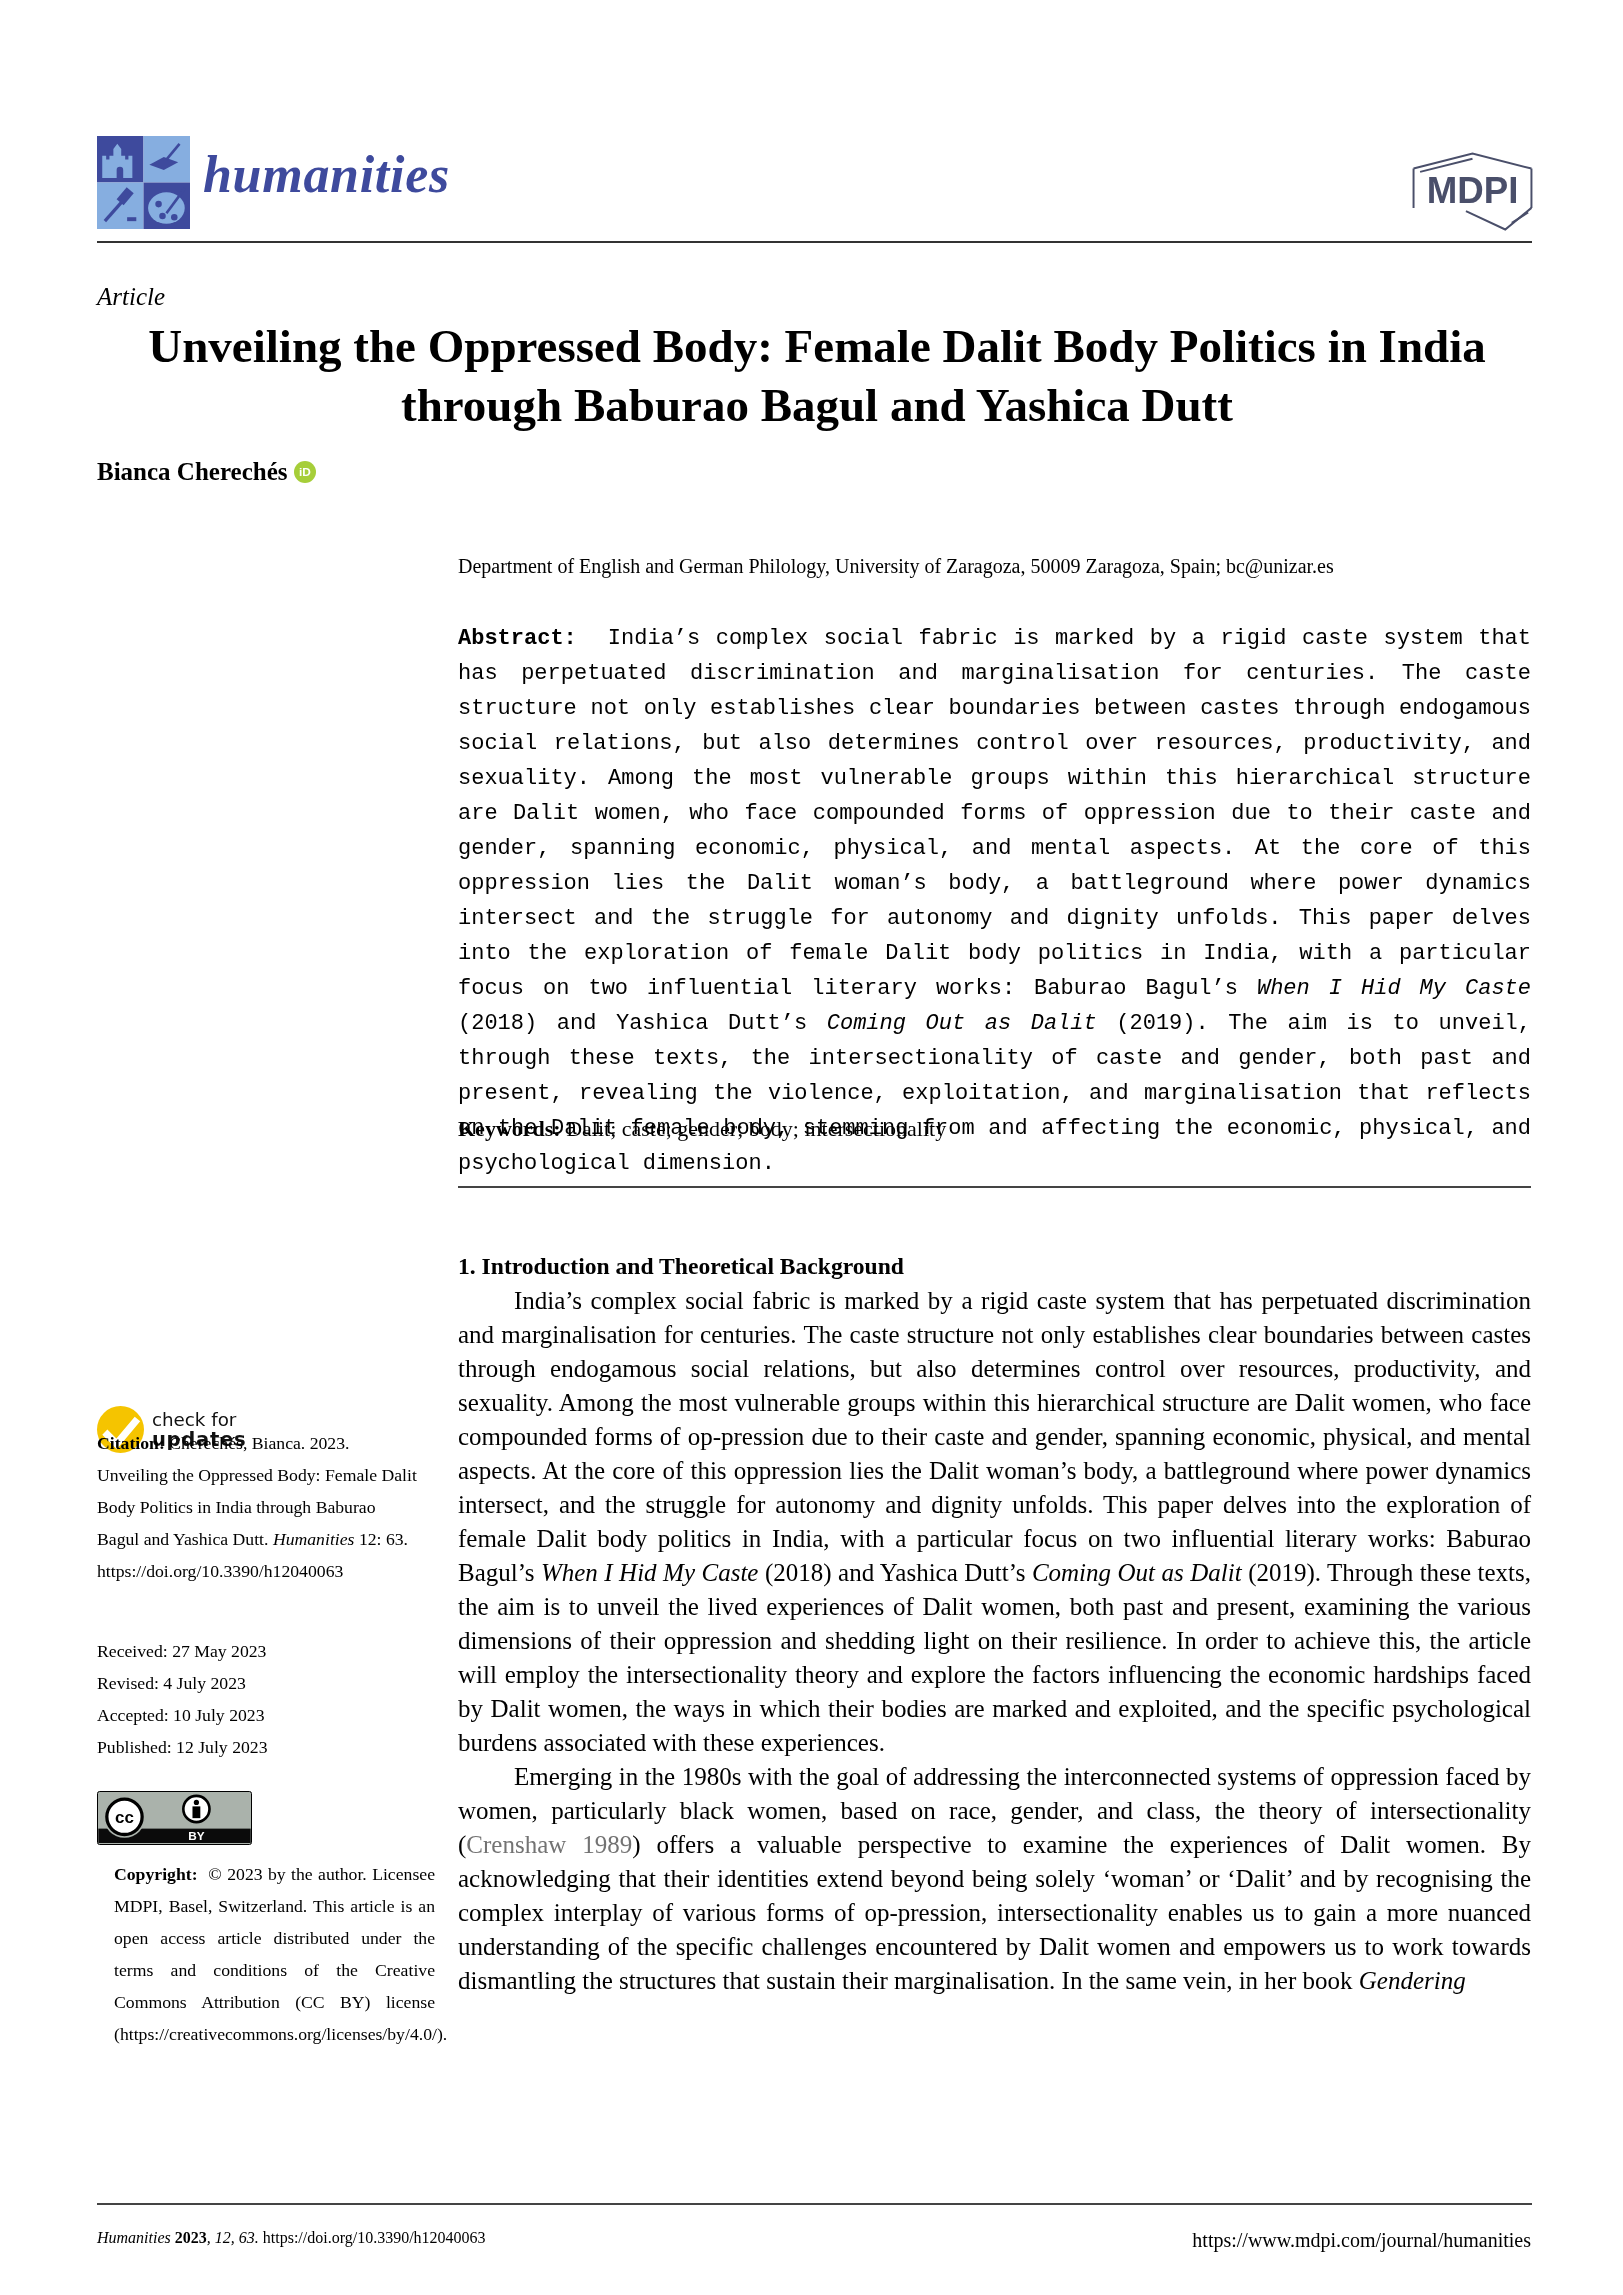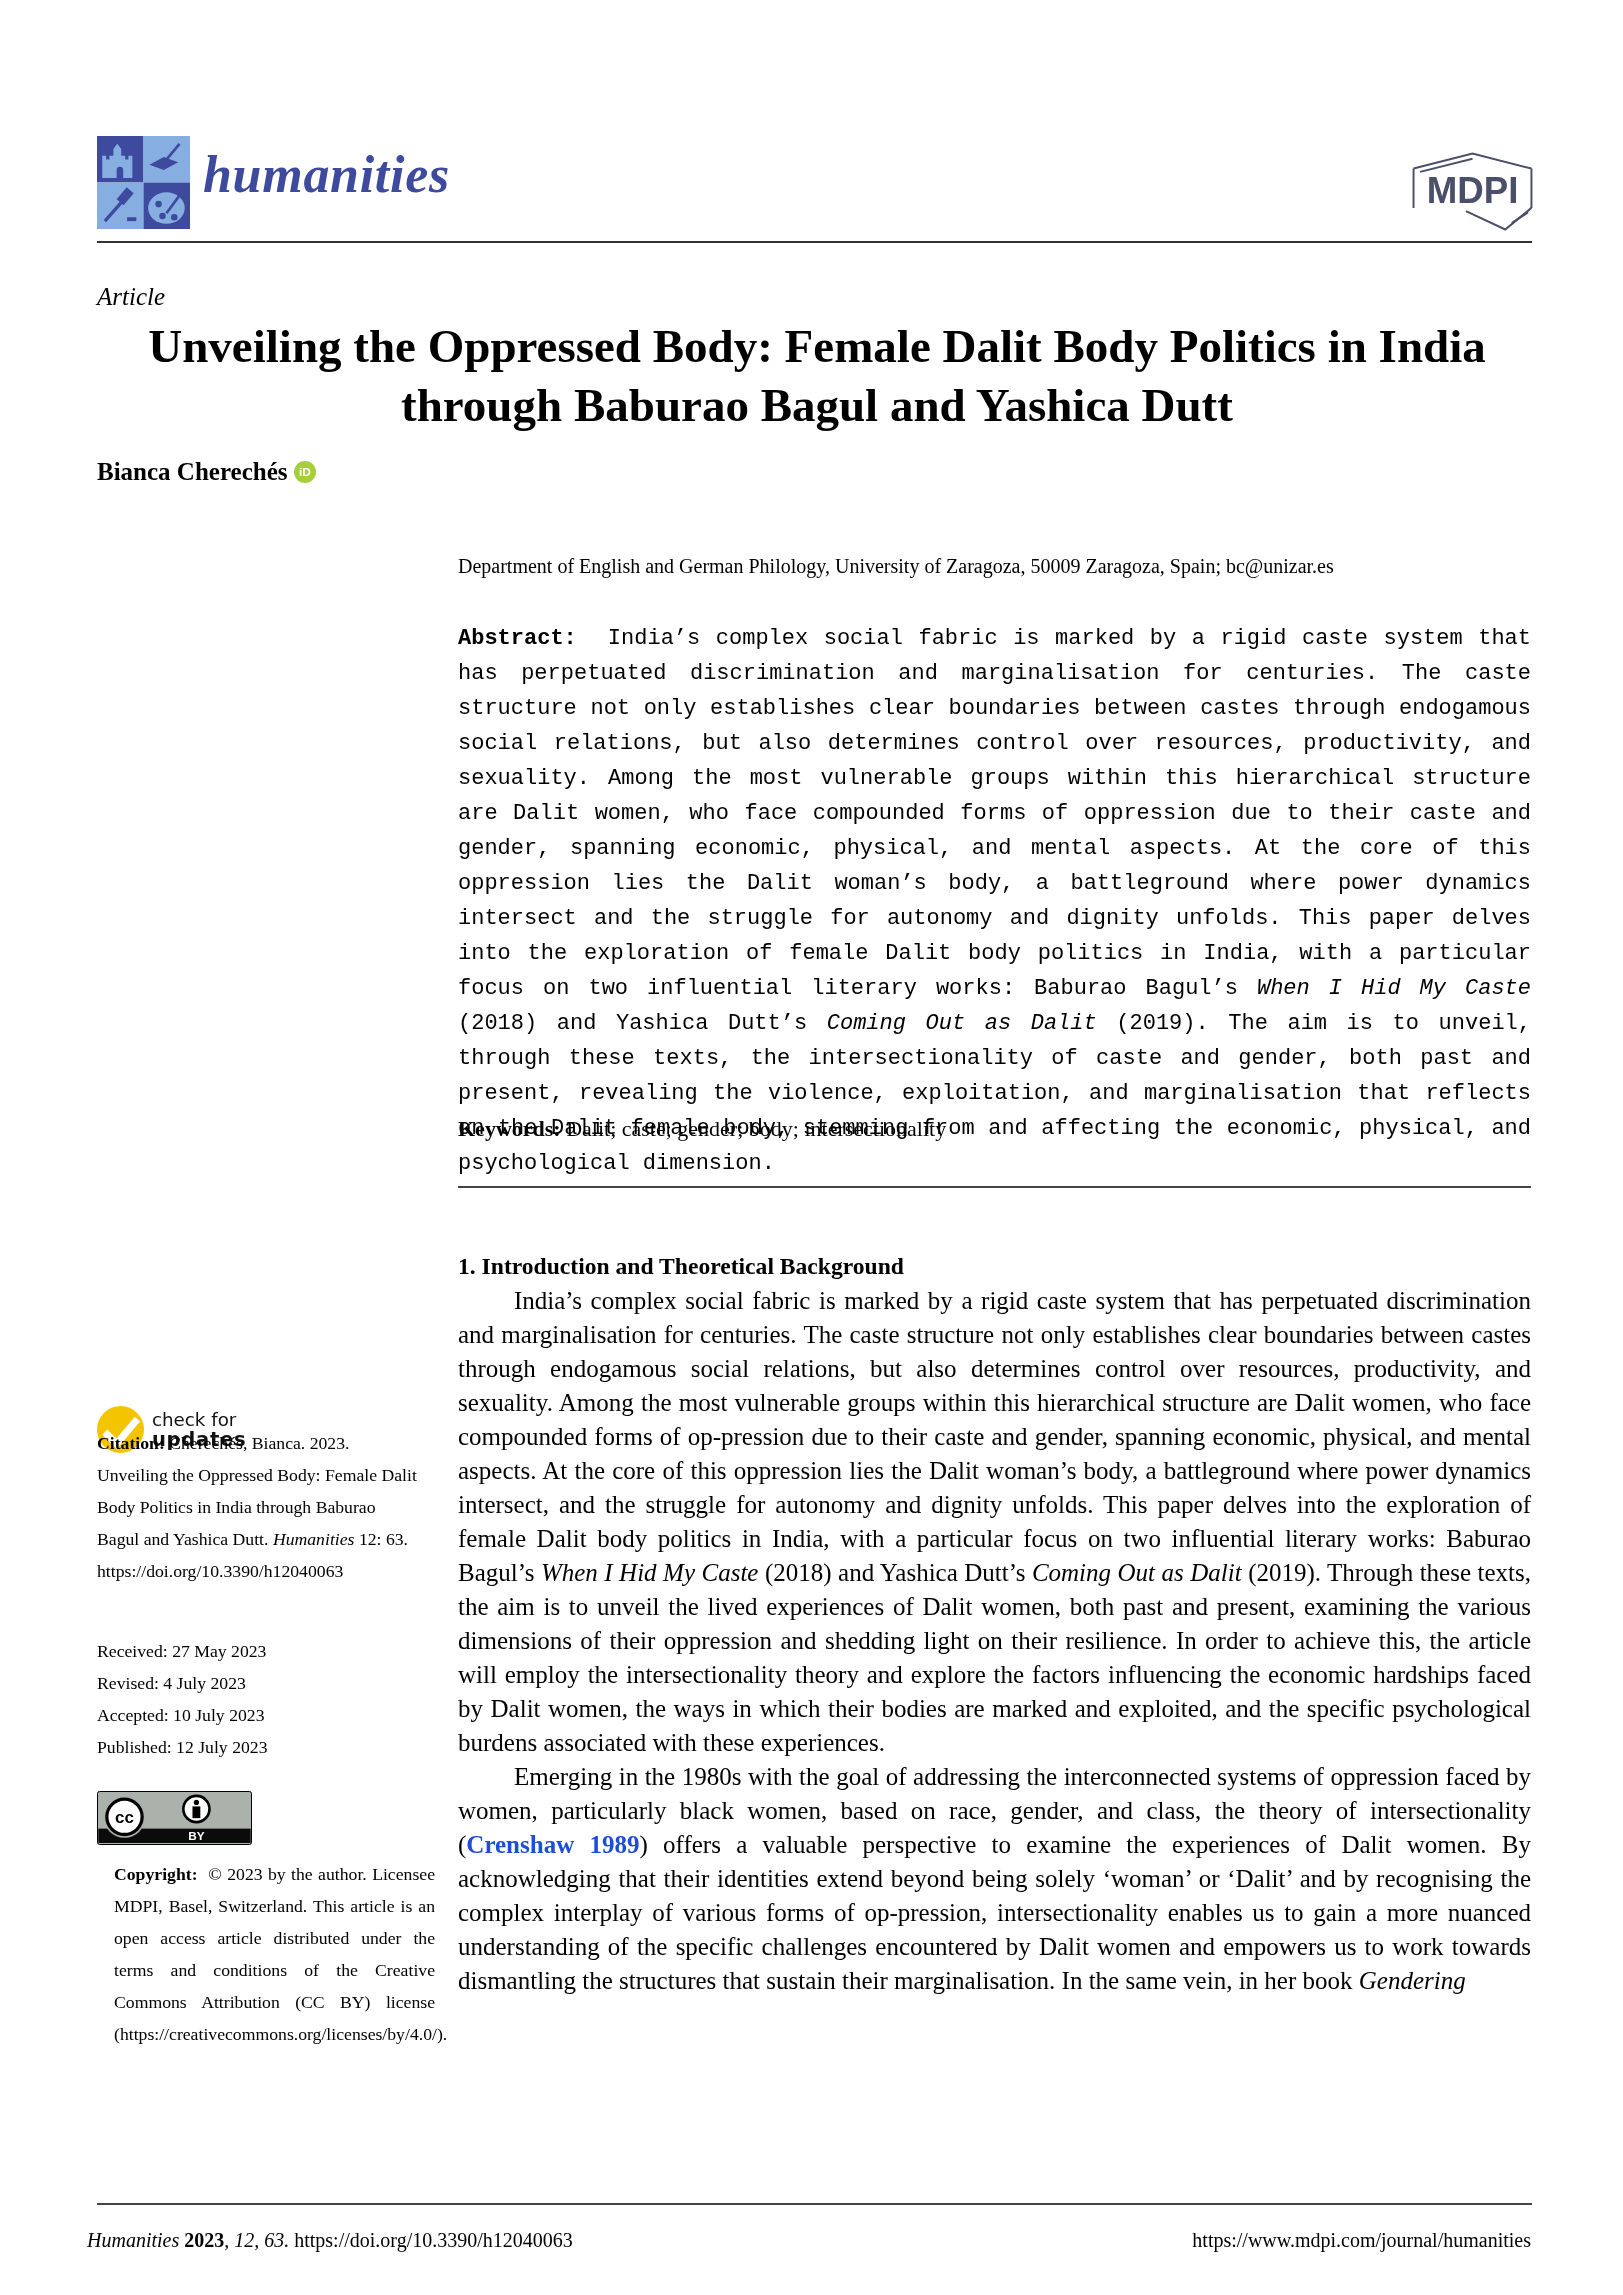--- a/index.html
+++ b/index.html
@@ -23,40 +23,40 @@
 
   
   .main-col { left: 458px; width: 1073px; }
   .affil { top: 555px; font-size: 20px; }
   .abstract { top: 621px; font-size: 22px; line-height: 35px; text-align: justify; font-family: Liberation Mono, monospace; }
   .keywords { top: 1116px; font-size: 22px; }
   .mid-rule { left: 458px; top: 1186px; width: 1073px; height: 2px; background: #444; }
   .section-h { top: 1253px; font-size: 23.6px; font-weight: bold; }
   .body-text { top: 1284px; font-size: 25px; line-height: 34px; text-align: justify; }
   .body-text p { margin: 0; text-indent: 56px; }
-  .link { color: #1d4ed8; font-weight: bold; }
+  .link { color: #737373; }
 
   
   .side { left: 97px; width: 321px; font-size: 17.7px; line-height: 32px; }
   .check-updates { left: 97px; top: 1406px; display: flex; align-items: center; gap: 7.9px; }
   .check-circle { width: 47px; height: 47px; border-radius: 50%; background: #f5c400; position: relative; }
   .check-circle svg { position: absolute; left: 0; top: 0; }
   .check-text { font-family: "DejaVu Sans", sans-serif; line-height: 19.6px; color: #111; }
   .check-text .l1 { font-size: 18.3px; }
   .check-text .l2 { font-size: 19.6px; font-weight: bold; letter-spacing: 0.7px; }
   .citation { top: 1427px; }
   .dates { top: 1635px; }
   .dates div { height: 32px; }
   .cc-badge { left: 97px; top: 1791px; width: 155px; height: 54px; border-radius: 2.6px; overflow: hidden;
               background: #aab2ab; border: 1.3px solid #000; box-sizing: border-box; }
   .copyright { top: 1858px; text-align: justify; margin-left: 17px; }
 
   
   .footer-rule { left: 97px; top: 2203px; width: 1435px; height: 2px; background: #444; }
-  .footer-left { left: 87px; top: 2229px; font-size: 20px; }
+  .footer-left { left: 97px; top: 2229px; font-size: 16px; }
   .footer-right { right: 92px; top: 2229px; font-size: 20px; }
 </style>
 </head>
 <body>
 
 <div class="abs journal-logo">
   <svg width="93" height="93" viewBox="0 0 142 142">
     <rect x="0" y="0" width="71" height="71" fill="#3e4a9d"></rect>
     <rect x="71" y="0" width="71" height="71" fill="#86aee0"></rect>
     <rect x="0" y="71" width="71" height="71" fill="#86aee0"></rect>

